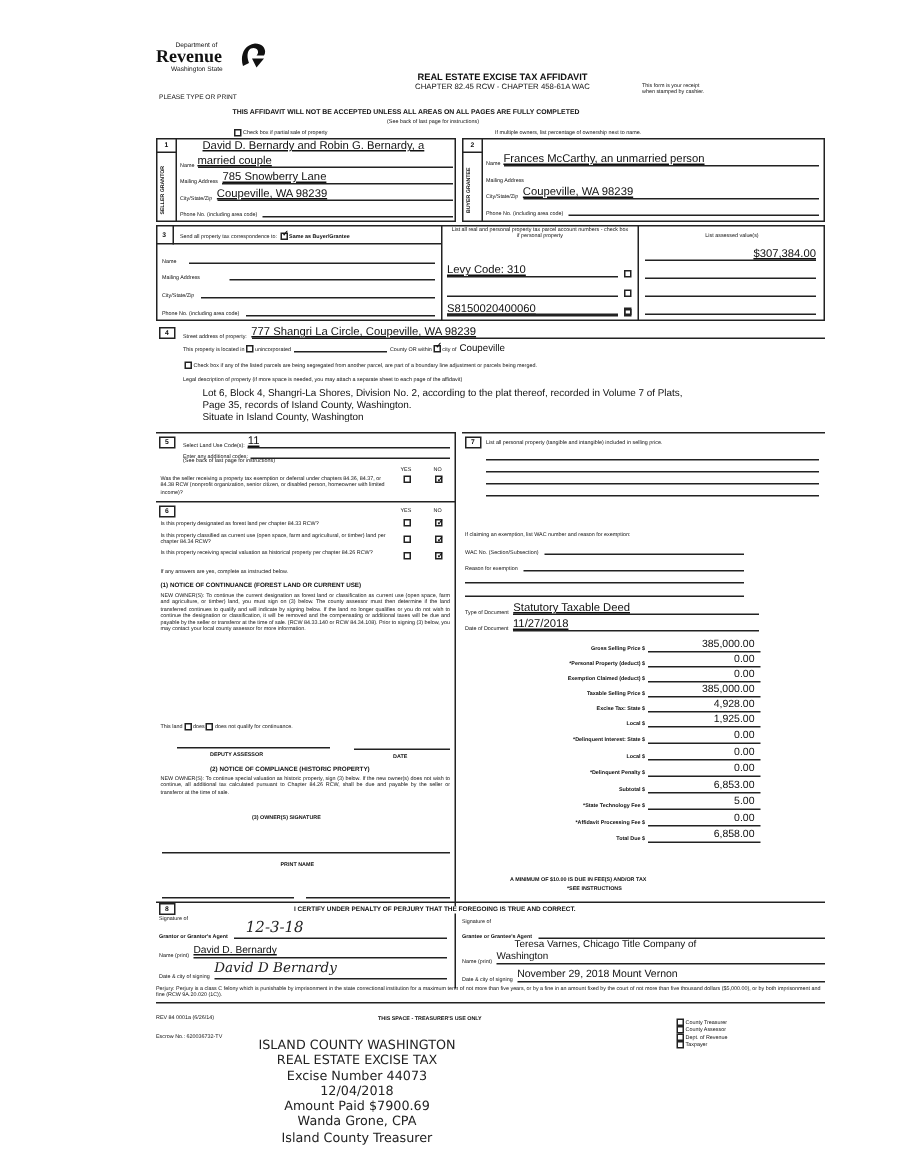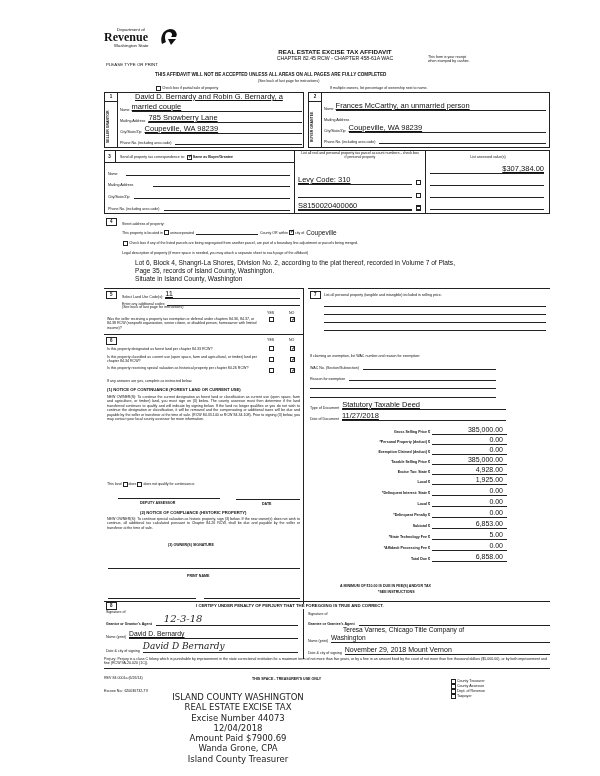--- a/index.html
+++ b/index.html
@@ -143,20 +143,21 @@
     <span class="fill line" style="flex:1;height:8px;"></span>
     <span class="cb" style="margin-left:4px;"></span>
   </div>
 <div class="row" style="left:430px;top:200px;width:114px;height:10px;">
     <span class="fill line" style="flex:1;height:8px;"></span>
   </div>
 
 <div class="abs secnum" style="left:106px;top:218px;">4</div>
 <div class="row" style="left:122px;top:216px;width:428px;height:10px;">
     <span class="tiny">Street address of property:</span>
+    <span class="fill line" style="flex:1;margin-left:3px;">777 Shangri La Circle, Coupeville, WA 98239</span>
   </div>
 <div class="abs tiny" style="left:122px;top:230px;display:flex;align-items:flex-end;">
   <span>This property is located in</span>
   <span class="cb"></span>
   <span>unincorporated</span>
   <span class="line" style="width:62px;display:inline-block;height:4px;margin:0 2px;"></span>
   <span>County OR within</span>
   <span class="cb checked"></span>
   <span>city of</span>
   <span style="font-size:6.5px;margin-left:2px;">Coupeville</span>

